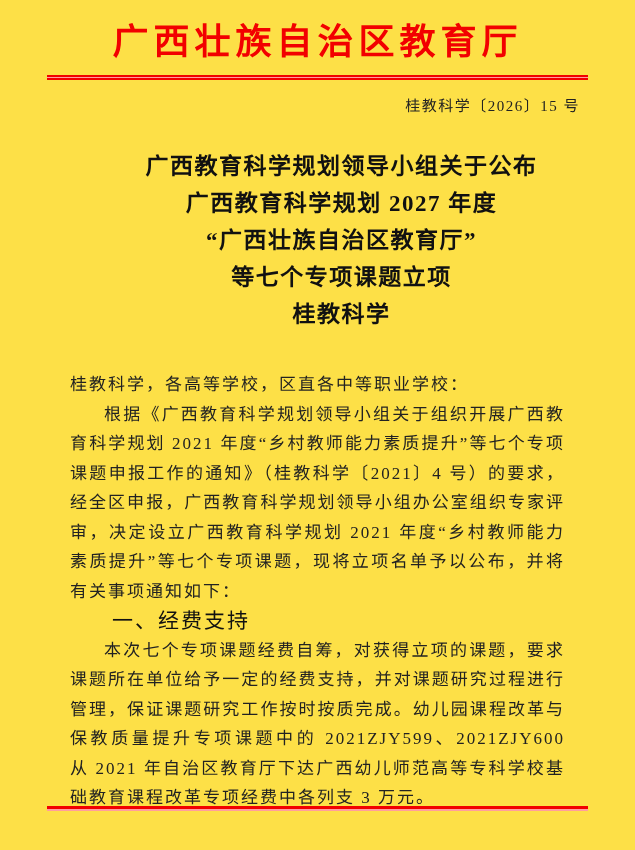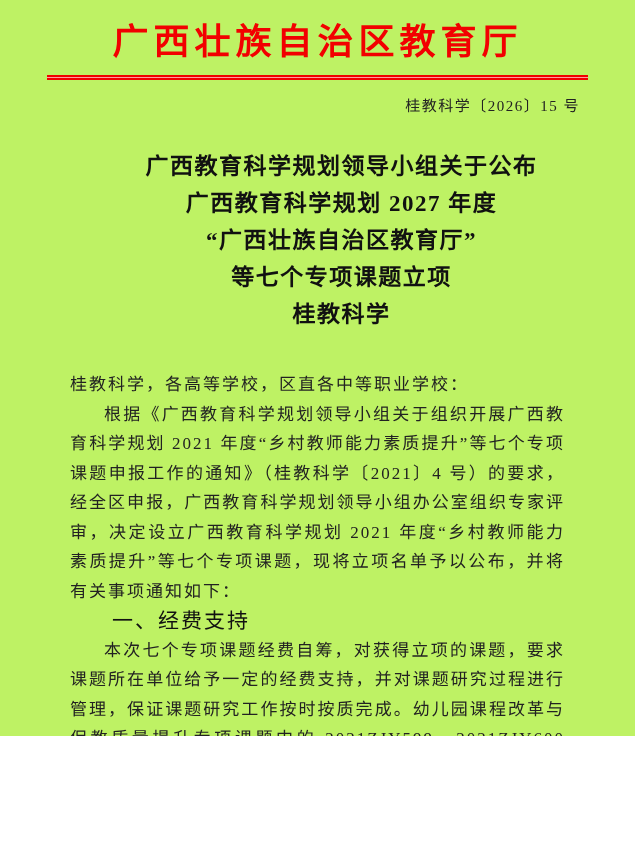--- a/index.html
+++ b/index.html
@@ -9,22 +9,22 @@
   }
   *{margin:0;padding:0;box-sizing:border-box;}
   html,body{background:#ffffff;}
   body{
     font-family:"Liberation Serif","DejaVu Serif",serif;
     color:var(--text);
   }
   .page{
     position:relative;
     width:635px;
-    height:736px;
-    background:#bef264;
+    height:850px;
+    background:#fde047;
     overflow:hidden;
     margin:0 auto;
   }
   
   .agency-name{
     position:absolute;
     top:22px;
     left:0;
     width:100%;
     text-align:center;

